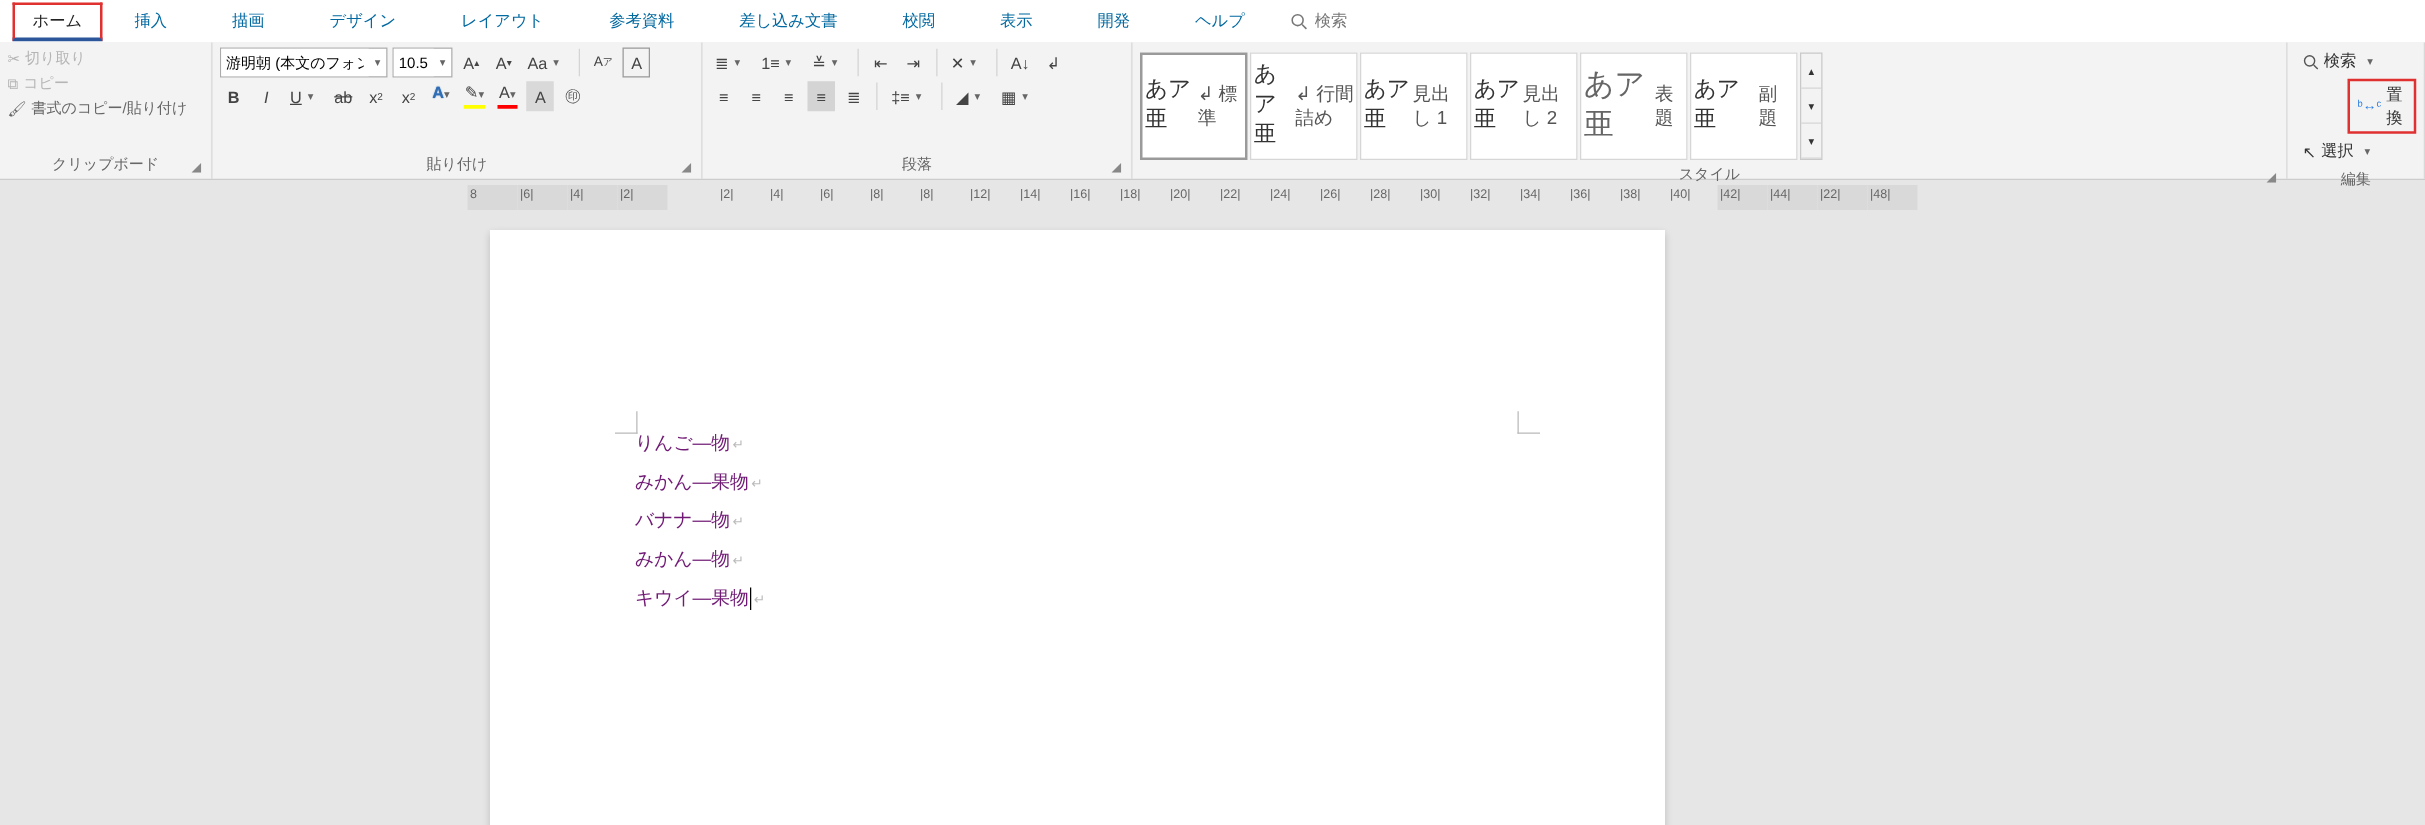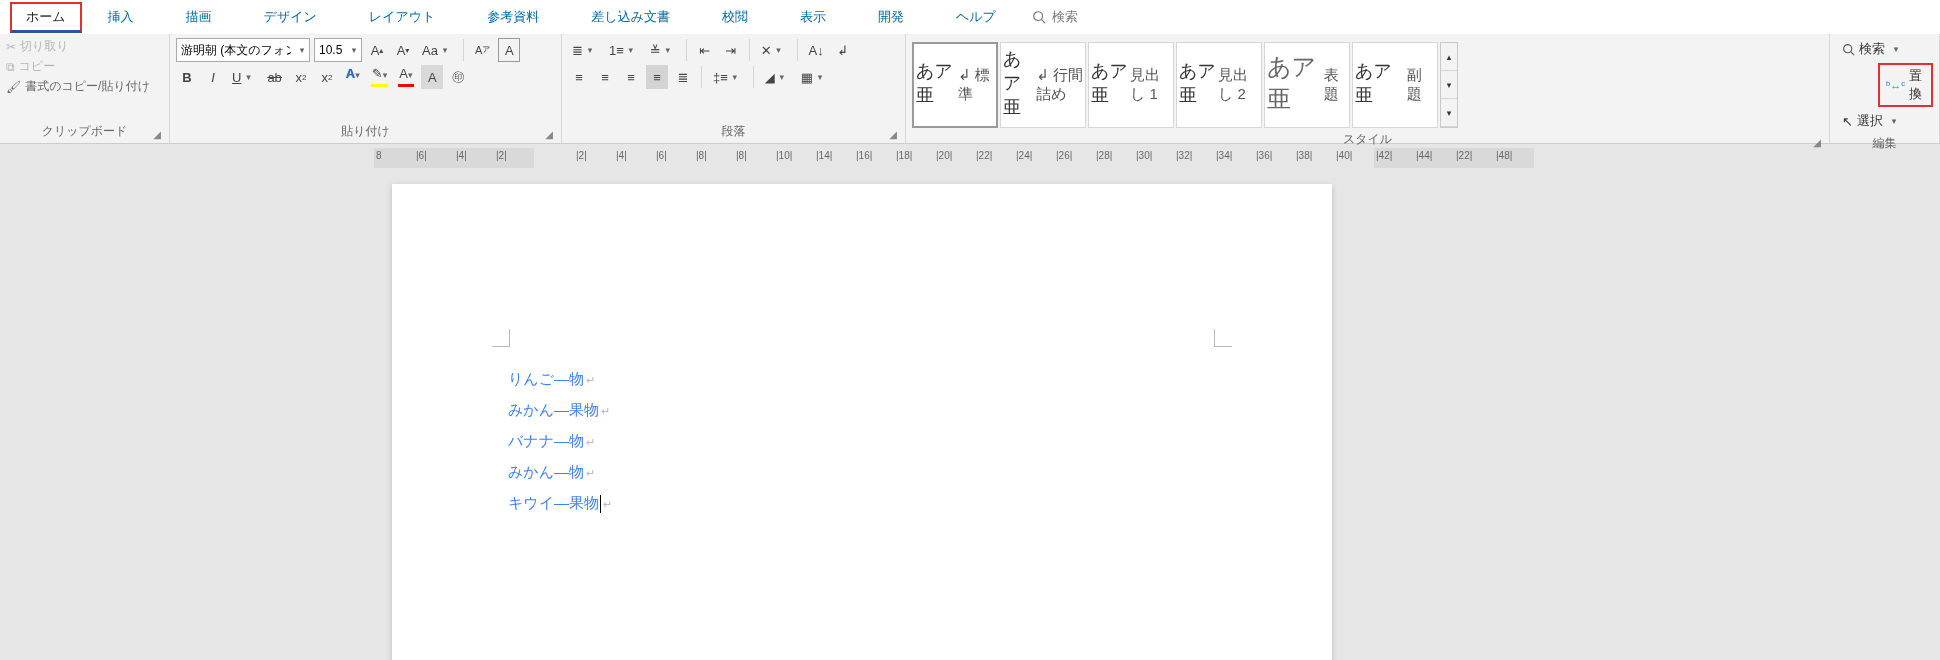--- a/index.html
+++ b/index.html
@@ -37,21 +37,21 @@
   
   .workspace { position: relative; height: calc(660px - 34px - 110px); }
   .ruler { position: absolute; top: 4px; left: 374px; height: 20px; display: flex; font-size: 10px; color: #666; }
   .ruler .tick { width: 40px; position: relative; text-align: left; }
   .ruler .tick.shaded { background: #d9d9d9; }
   .ruler .tick span { position: absolute; left: 2px; top: 2px; }
   .page { position: absolute; top: 40px; left: 392px; width: 940px; height: 480px; background: #fff; box-shadow: 0 2px 6px rgba(0,0,0,0.18); }
   .margin-mark { position:absolute; width:18px; height:18px; }
   .margin-mark.tl { top:145px; left:100px; border-right:1px solid #b9b9b9; border-bottom:1px solid #b9b9b9; }
   .margin-mark.tr { top:145px; right:100px; border-left:1px solid #b9b9b9; border-bottom:1px solid #b9b9b9; }
-  .doc-text { position: absolute; top: 180px; left: 116px; font-family: "Yu Mincho","MS Mincho",serif; font-size: 15px; line-height: 30px; color: #3b82f6; }
+  .doc-text { position: absolute; top: 156px; left: 116px; font-family: "Yu Mincho","MS Mincho",serif; font-size: 15px; line-height: 30px; color: #701a75; }
   .doc-text div::after { content: "↵"; color: #bbb; font-size: 11px; margin-left: 2px; }
   .cursor { display:inline-block; width:1px; height:18px; background:#000; vertical-align:middle; margin-left:1px; }
 
   .sep { width:1px; height:22px; background:#d4d4d4; margin:0 3px; }
   .color-underline { display:inline-block; position:relative; }
   .color-underline .bar { position:absolute; bottom:1px; left:2px; right:2px; height:3px; }
   svg { display:block; }
 </style>
 </head>
 <body>
@@ -319,21 +319,21 @@
       <div class="tick">
         <span>|6|</span>
       </div>
       <div class="tick">
         <span>|8|</span>
       </div>
       <div class="tick">
         <span>|8|</span>
       </div>
       <div class="tick">
-        <span>|10|</span>
+        <span>|12|</span>
       </div>
       <div class="tick">
         <span>|14|</span>
       </div>
       <div class="tick">
         <span>|16|</span>
       </div>
       <div class="tick">
         <span>|18|</span>
       </div>

